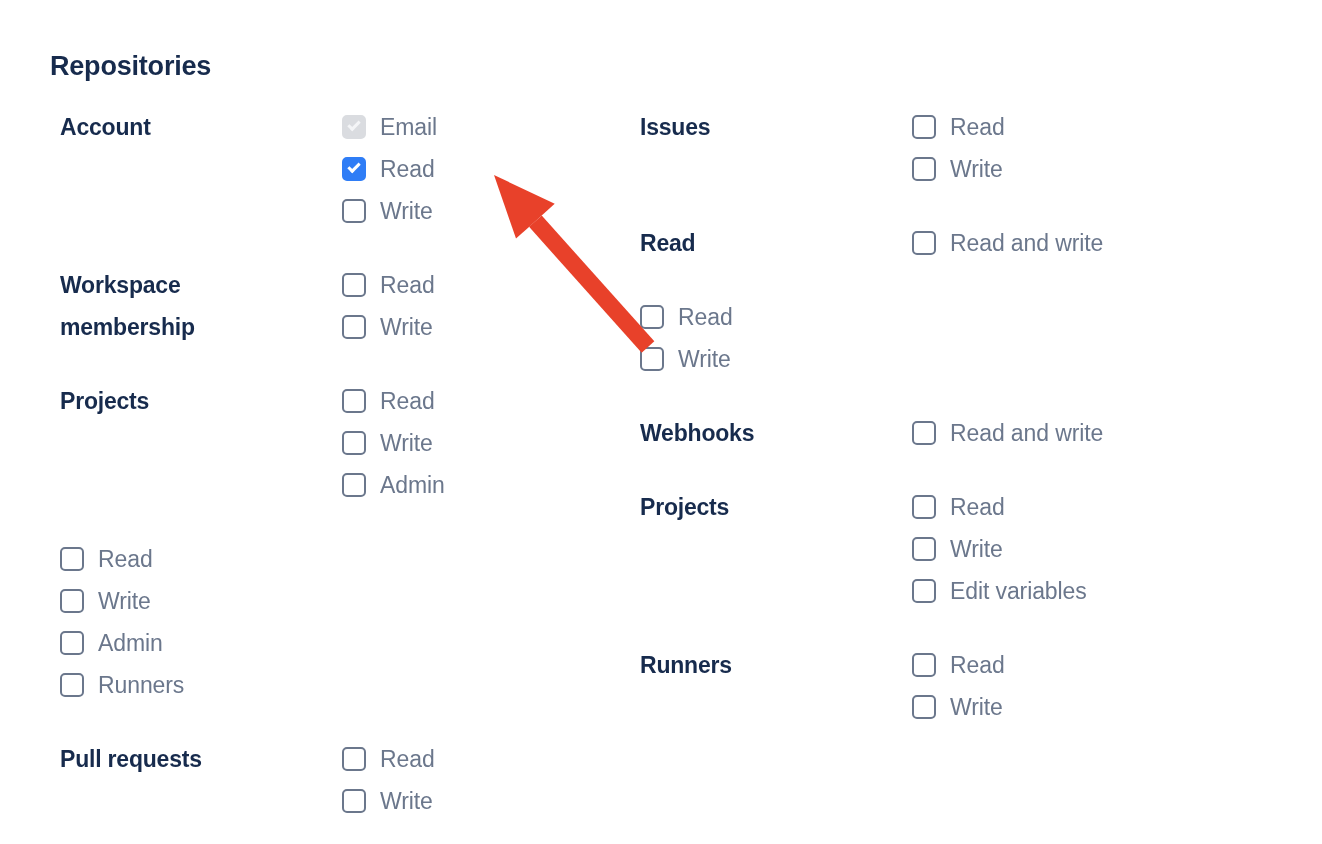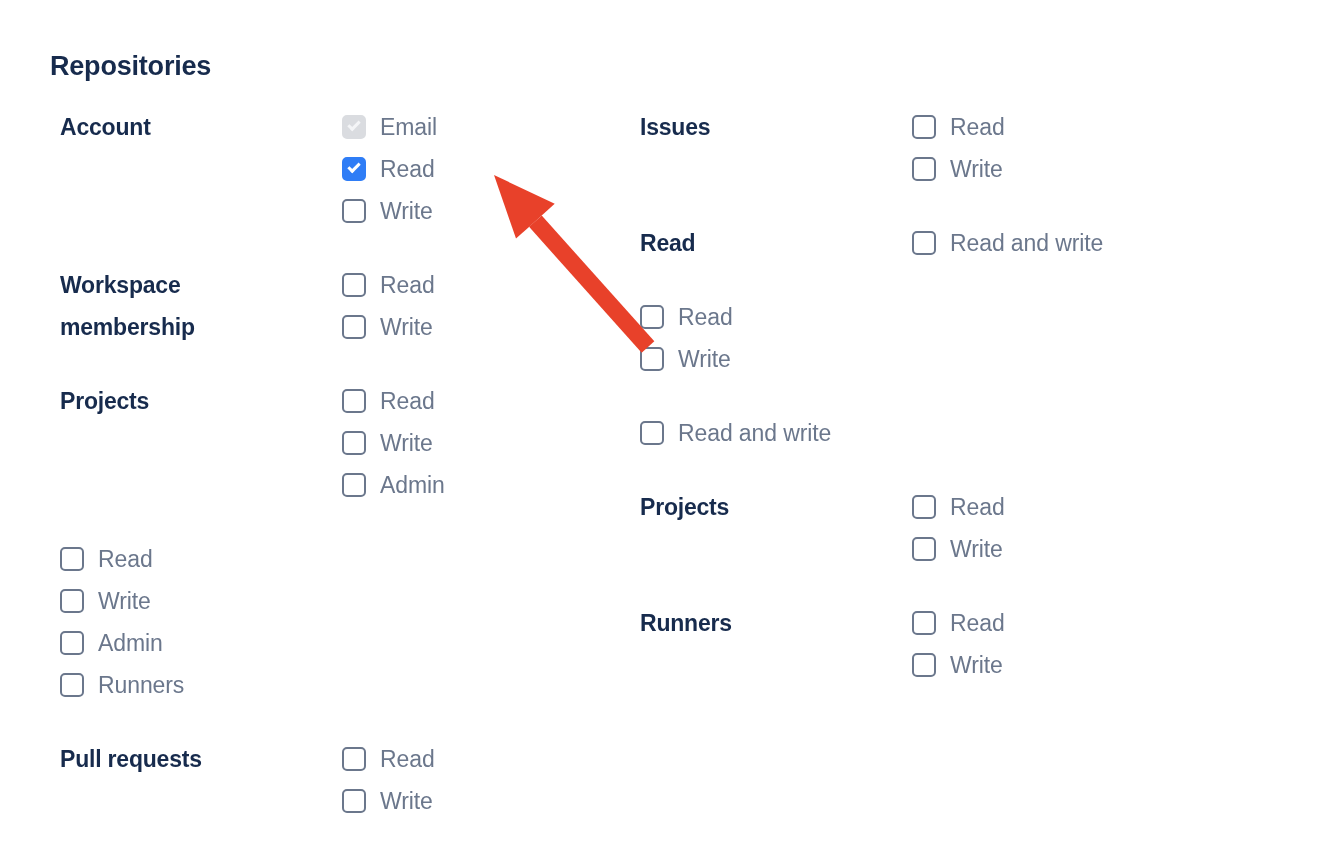--- a/index.html
+++ b/index.html
@@ -248,37 +248,42 @@
             <span class="cb"></span>
             <span class="option-label">Read</span>
           </label>
           <label class="option-row">
             <span class="cb"></span>
             <span class="option-label">Write</span>
           </label>
         </div>
       </div>
       <div class="group">
+        <div class="group-label">Webhooks</div>
         <div class="options">
           <label class="option-row">
             <span class="cb"></span>
             <span class="option-label">Read and write</span>
           </label>
         </div>
       </div>
       <div class="group">
         <div class="group-label">Projects</div>
         <div class="options">
           <label class="option-row">
             <span class="cb"></span>
             <span class="option-label">Read</span>
           </label>
           <label class="option-row">
             <span class="cb"></span>
             <span class="option-label">Write</span>
+          </label>
+          <label class="option-row">
+            <span class="cb"></span>
+            <span class="option-label">Edit variables</span>
           </label>
         </div>
       </div>
       <div class="group">
         <div class="group-label">Runners</div>
         <div class="options">
           <label class="option-row">
             <span class="cb"></span>
             <span class="option-label">Read</span>
           </label>

